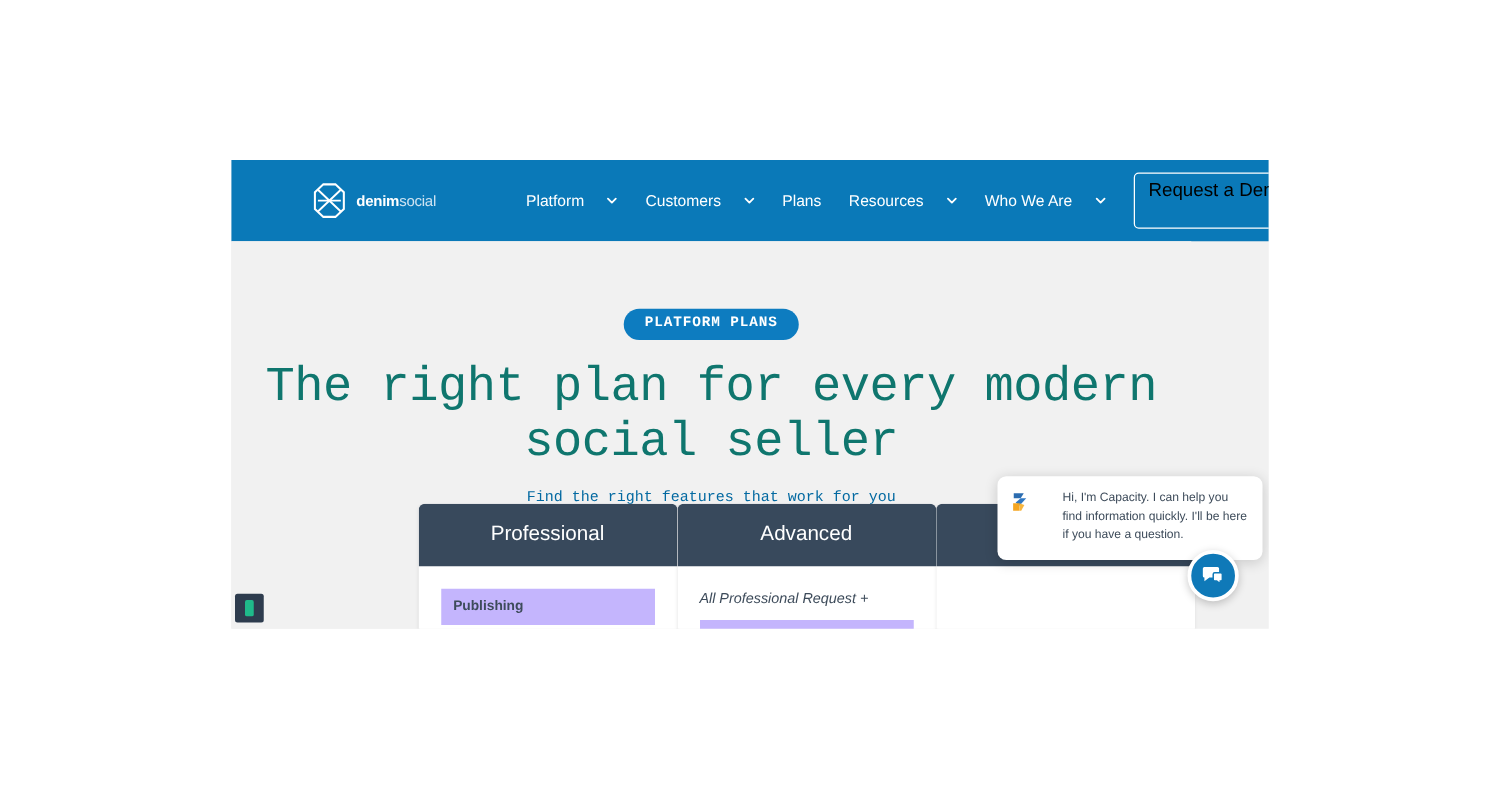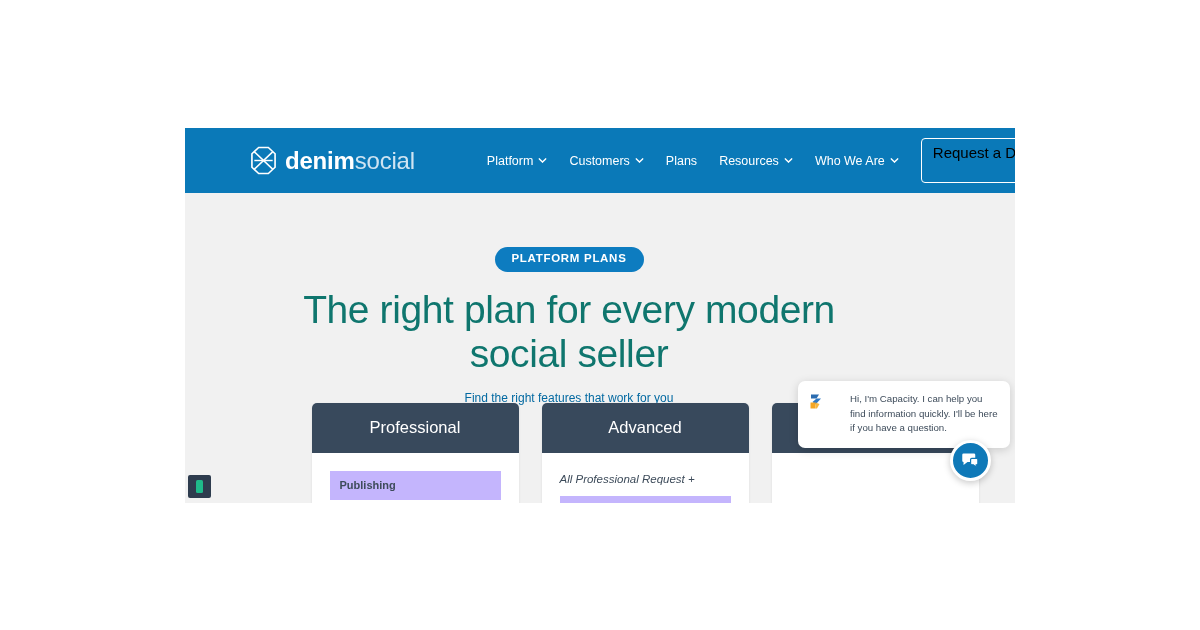--- a/index.html
+++ b/index.html
@@ -47,39 +47,39 @@
     gap: 8px;
     margin-left: 65px;
     text-decoration: none;
   }
   .brand-mark {
     width: 27px;
     height: 29px;
     display: block;
   }
   .brand-text {
-    font-size: 24px;
+    font-size: 12px;
     letter-spacing: -0.2px;
     line-height: 1;
     white-space: nowrap;
     color: #ffffff;
   }
   .brand-text .b1 { font-weight: bold; }
   .brand-text .b2 { font-weight: 400; color: #cfe4f2; }
 
   .nav-links {
     display: flex;
     align-items: center;
     margin-left: 72px;
     gap: 22px;
   }
   .nav-item {
     display: flex;
     align-items: center;
-    gap: 5px;
+    gap: 18px;
     color: #ffffff;
     font-size: 12.5px;
     white-space: nowrap;
     cursor: pointer;
   }
   .caret {
     display: inline-block;
     width: 9px;
     height: 9px;
   }
@@ -98,20 +98,21 @@
 
   
   .hero {
     position: absolute;
     left: 0;
     top: 65px;
     width: 768px;
     height: 310px;
     background: #f1f1f1;
     text-align: center;
+    font-family: Liberation Mono, monospace;
   }
   .eyebrow {
     display: inline-block;
     margin-top: 54px;
     background: #0d7cc0;
     color: #ffffff;
     font-size: 11.5px;
     font-weight: bold;
     letter-spacing: 0.7px;
     padding: 6px 17px 7px;
@@ -134,21 +135,20 @@
   }
 
   
   .cards {
     position: absolute;
     left: 0;
     top: 275px;
     width: 920px;
     display: flex;
     justify-content: center;
-    gap: 23px;
   }
   .card {
     width: 207px;
     background: #ffffff;
     border-radius: 5px 5px 0 0;
     overflow: hidden;
     box-shadow: 0 1px 3px rgba(0,0,0,0.08);
   }
   .card-head {
     background: #38495c;

